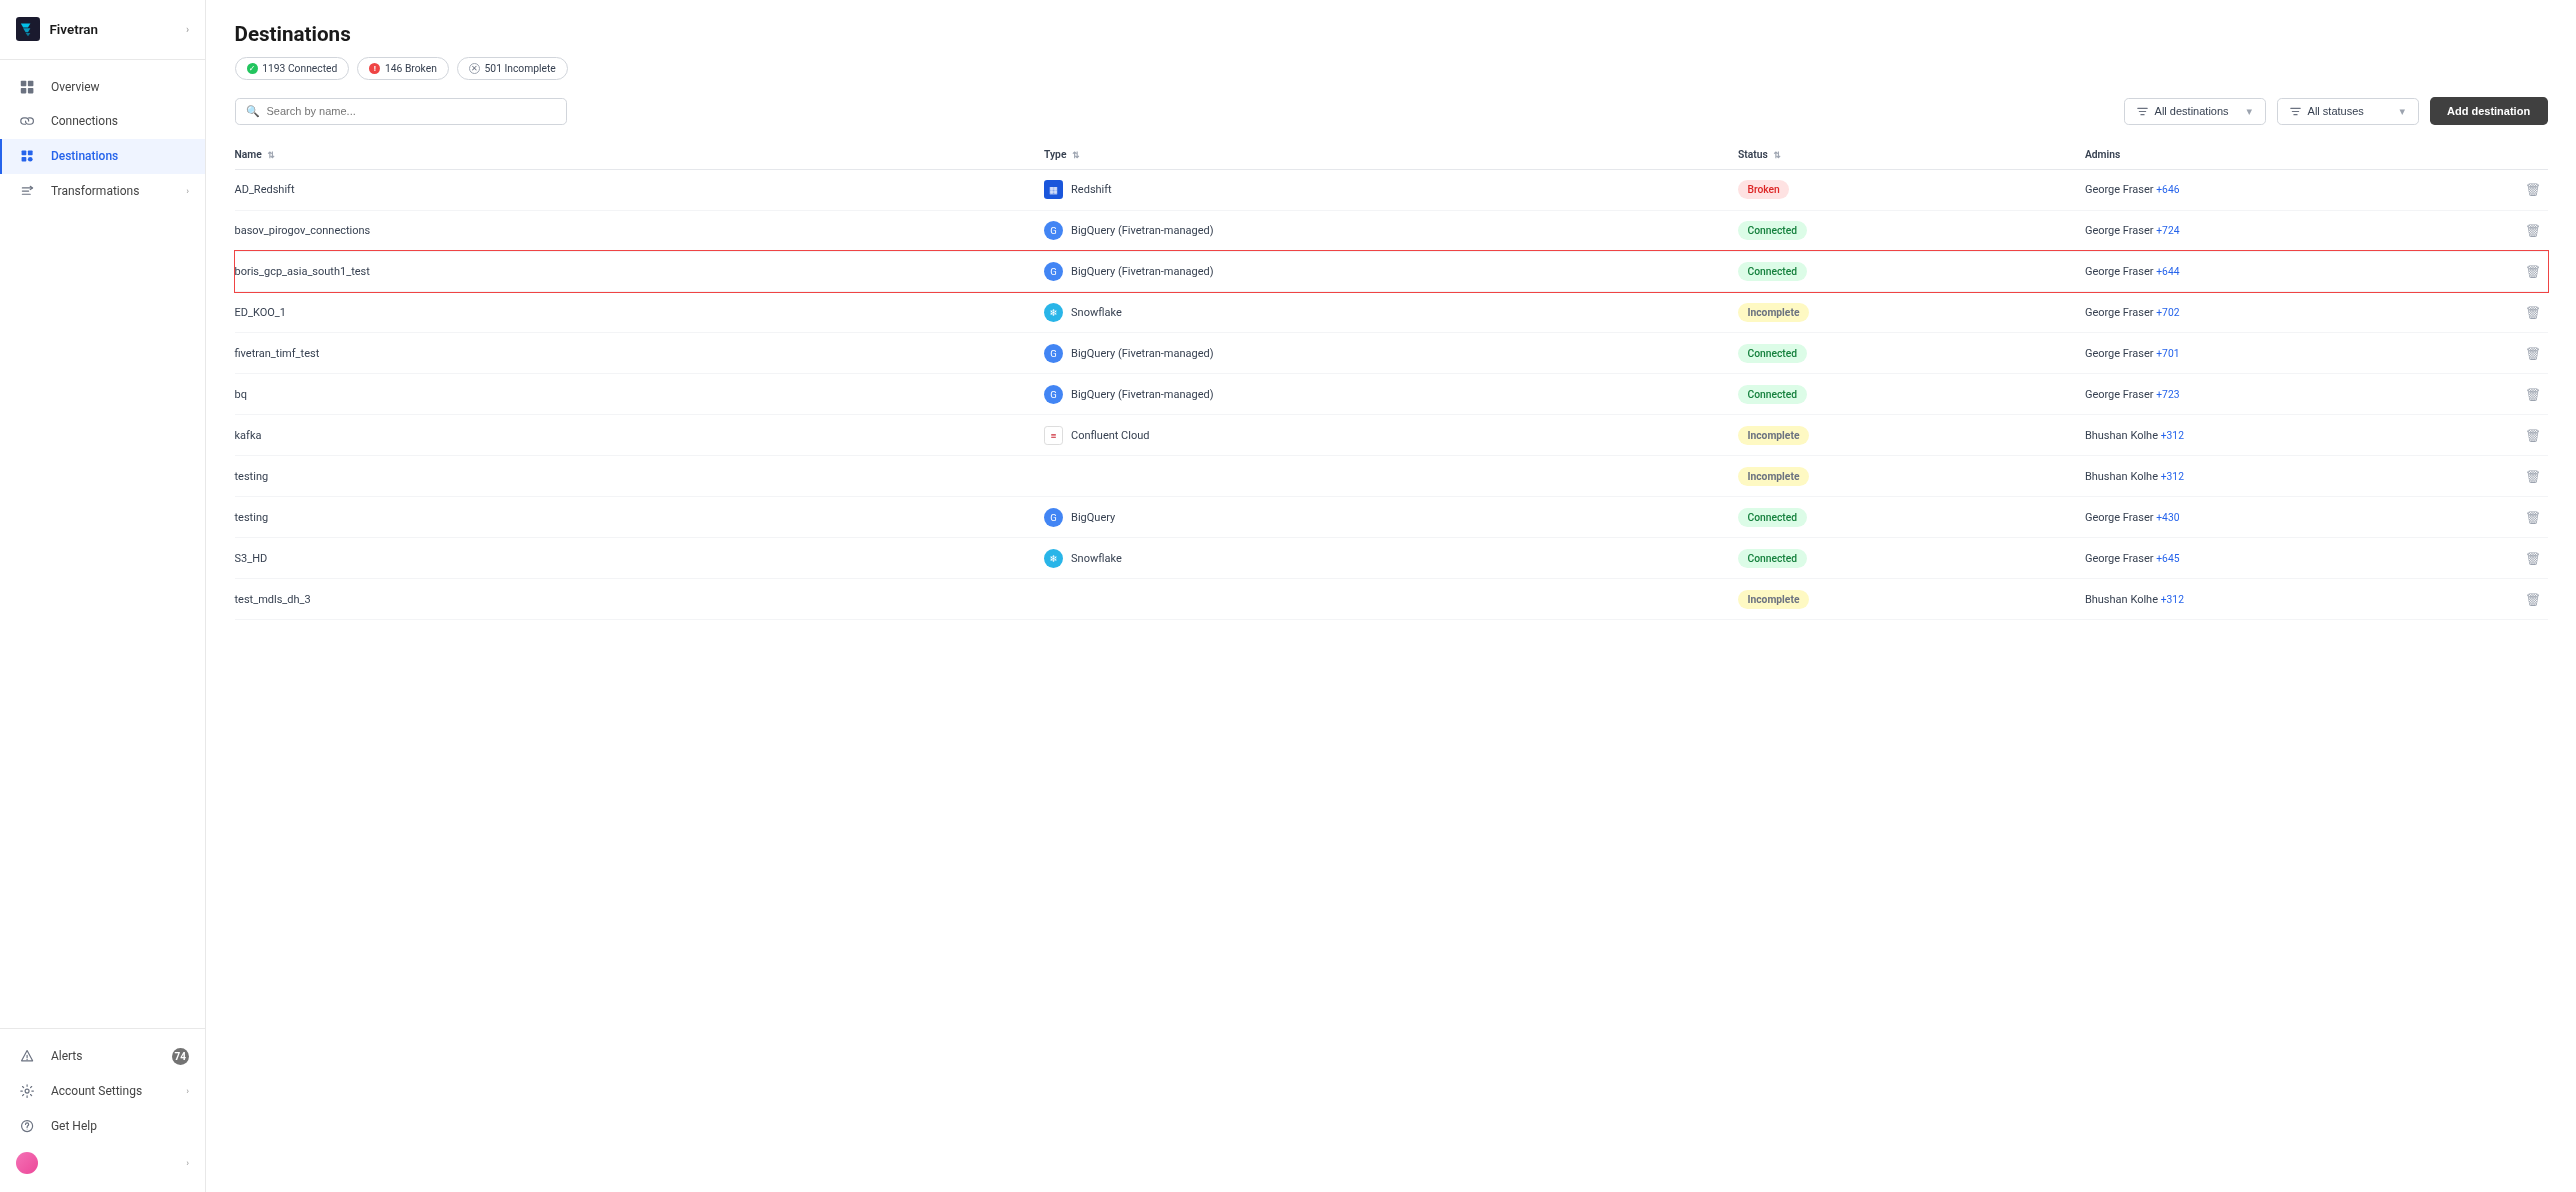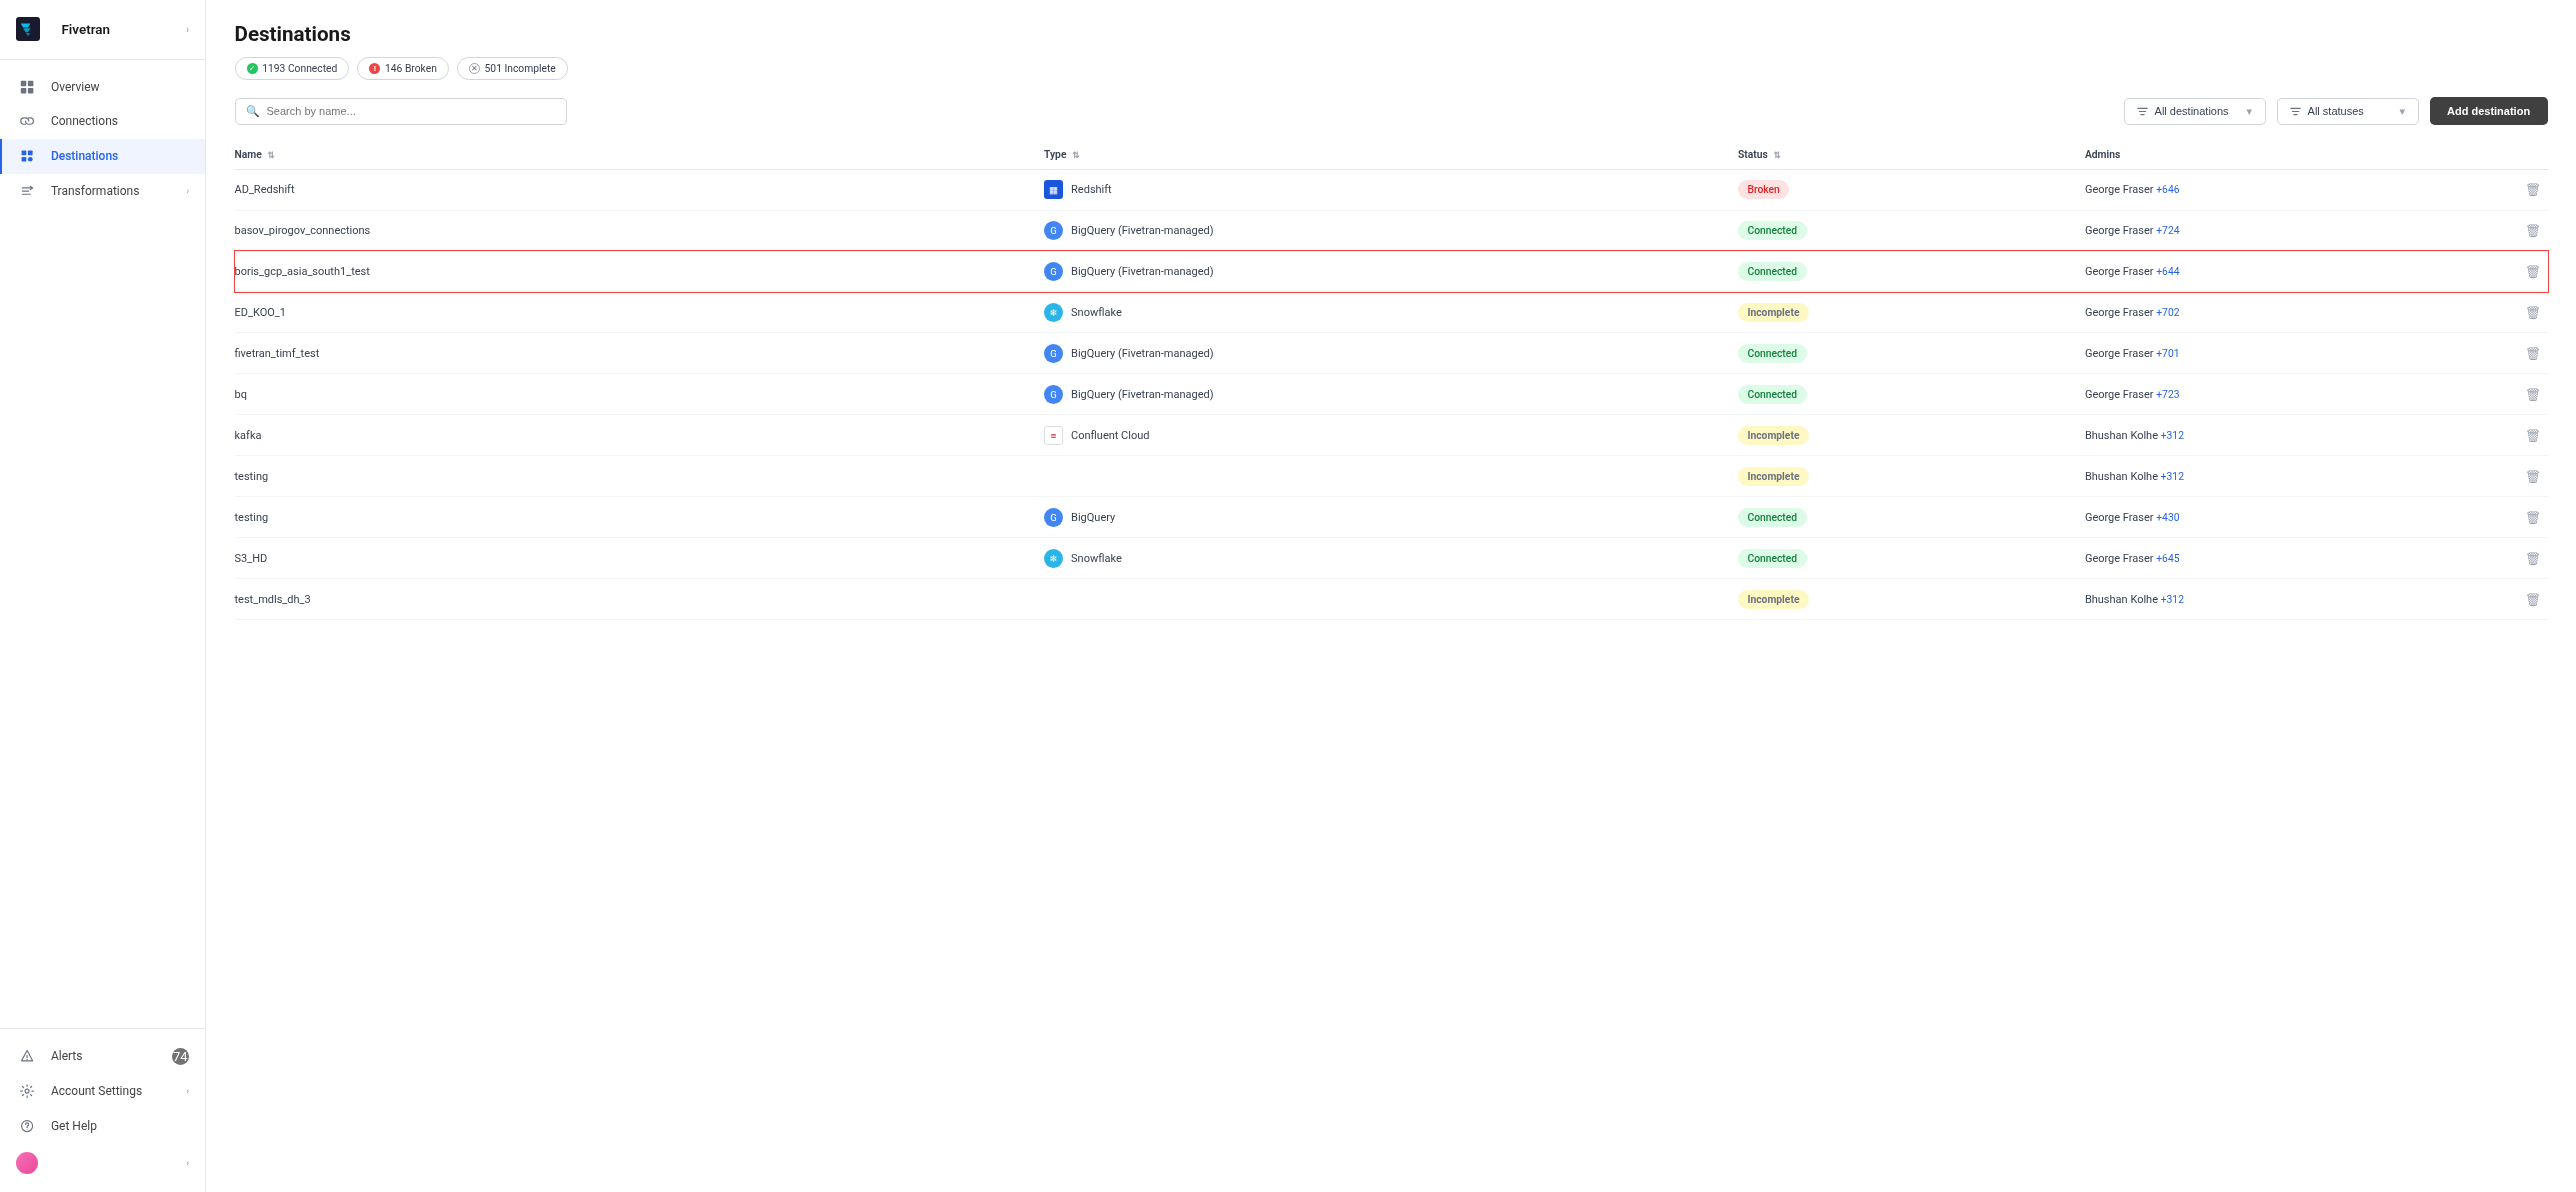--- a/index.html
+++ b/index.html
@@ -14,21 +14,20 @@
       flex-direction: column;
       height: 100vh;
       flex-shrink: 0;
     }
     .sidebar-logo {
       display: flex;
       align-items: center;
       padding: 17.4px 16px;
       border-bottom: 0.8px solid #e8e8e8;
       cursor: pointer;
-      gap: 12px;
     }
     .sidebar-logo-icon {
       width: 24px;
       height: 24px;
       margin-right: 9.5px;
     }
     .sidebar-logo-text {
       font-size: 13.4px;
       font-weight: 600;
       color: #1a1a1a;
@@ -68,22 +67,22 @@
       align-items: center;
       justify-content: center;
       flex-shrink: 0;
     }
     .sidebar-item-label { flex: 1; }
     .sidebar-item-chevron { color: #999; font-size: 9.5px; margin-left: auto; }
     .sidebar-badge {
       background: #737373;
       color: #fff;
       border-radius: 50%;
-      font-size: 13px;
-      font-weight: 400;
+      font-size: 10px;
+      font-weight: 700;
       width: 17.4px;
       height: 17.4px;
       display: flex;
       align-items: center;
       justify-content: center;
       margin-left: auto;
     }
     .sidebar-bottom {
       padding: 9.5px 0;
       border-top: 0.8px solid #e8e8e8;

